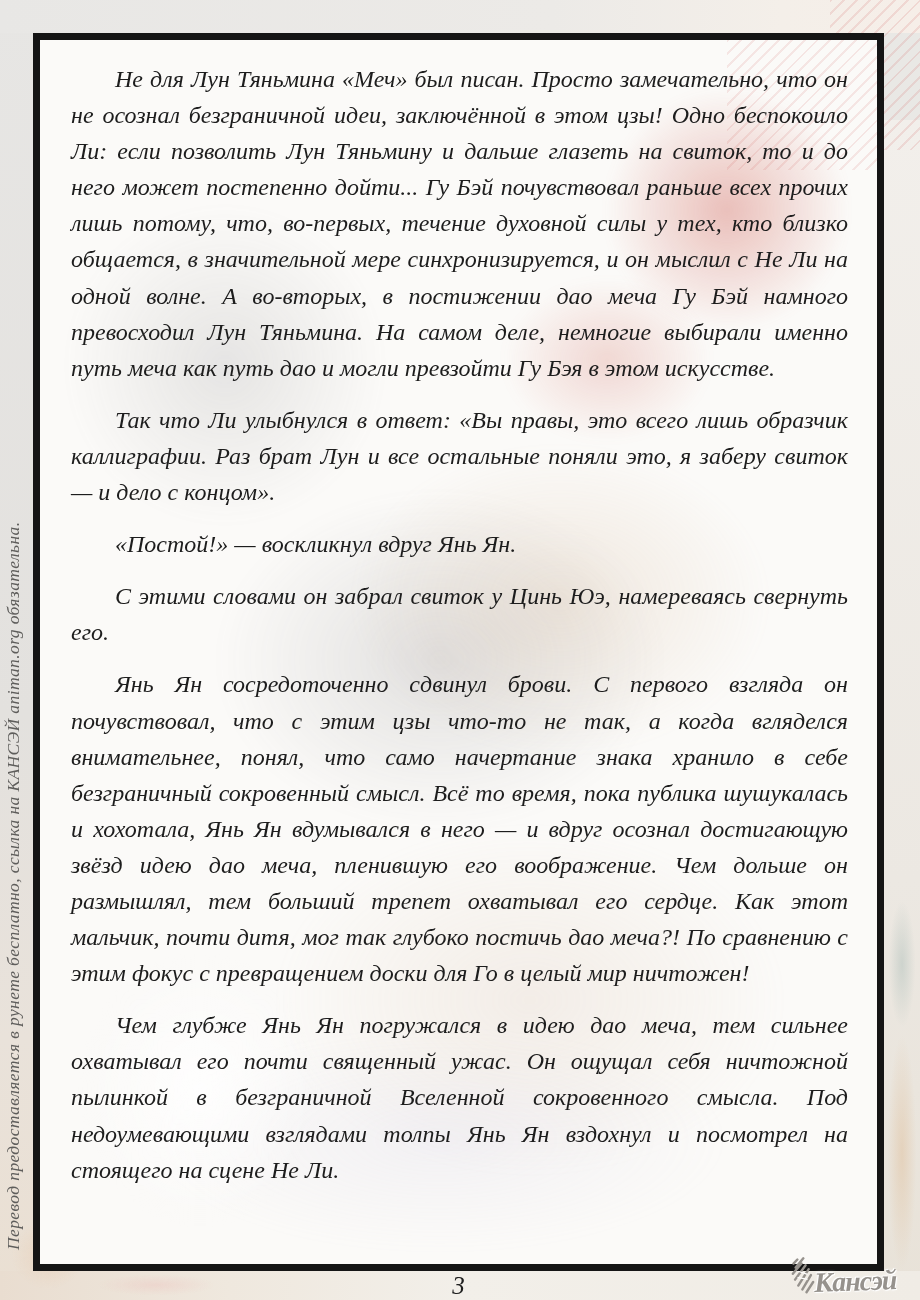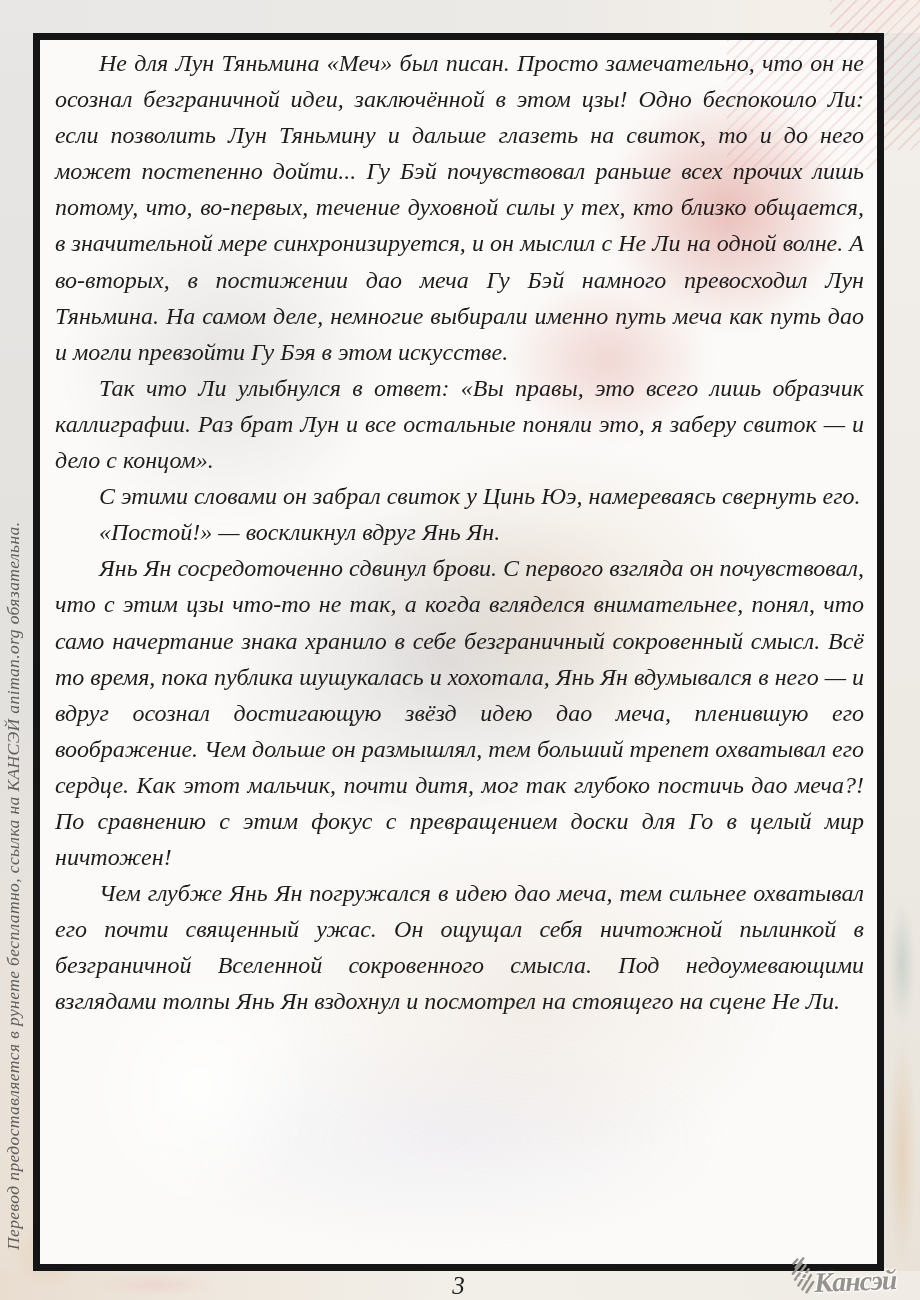--- a/index.html
+++ b/index.html
@@ -57,21 +57,21 @@
     background:radial-gradient(closest-side,rgba(186,182,218,.13),rgba(186,182,218,0) 80%);}
   .blob-white{left:10px;top:880px;width:300px;height:340px;filter:blur(2px);
     background:radial-gradient(closest-side,rgba(255,255,255,.8),rgba(255,255,255,0) 80%);}
 
   
   .text-block{
     position:relative;z-index:2;padding:5px 13px 0 15px;
     font-style:italic;font-size:24px;line-height:36.1px;
     color:#1d1d1d;text-align:justify;
   }
-  .text-block p{margin:0;text-indent:44px;}
+  .text-block p{margin:16px;text-indent:44px;}
 
   
   .side-note{
     position:absolute;left:3px;top:205px;height:1045px;width:27px;z-index:3;
     writing-mode:vertical-rl;transform:rotate(180deg);
     font-style:italic;font-size:17.5px;letter-spacing:.4px;
     color:#5e5d5b;white-space:nowrap;
   }
 
   
@@ -108,22 +108,22 @@
   <div class="blob blob-gray1" data-interactable="false"></div>
   <div class="blob blob-gray2" data-interactable="false"></div>
   <div class="blob blob-tan1" data-interactable="false"></div>
   <div class="blob blob-tan2" data-interactable="false"></div>
   <div class="blob blob-lav" data-interactable="false"></div>
   <div class="blob blob-white" data-interactable="false"></div>
 
   <div class="text-block" data-interactable="false">
     <p data-interactable="false">Не для Лун Тяньмина «Меч» был писан. Просто замечательно, что он не осознал безграничной идеи, заключённой в этом цзы! Одно беспокоило Ли: если позволить Лун Тяньмину и дальше глазеть на свиток, то и до него может постепенно дойти... Гу Бэй почувствовал раньше всех прочих лишь потому, что, во-первых, течение духовной силы у тех, кто близко общается, в значительной мере синхронизируется, и он мыслил с Не Ли на одной волне. А во-вторых, в постижении дао меча Гу Бэй намного превосходил Лун Тяньмина. На самом деле, немногие выбирали именно путь меча как путь дао и могли превзойти Гу Бэя в этом искусстве.</p>
     <p data-interactable="false">Так что Ли улыбнулся в ответ: «Вы правы, это всего лишь образчик каллиграфии. Раз брат Лун и все остальные поняли это, я заберу свиток — и дело с концом».</p>
+    <p data-interactable="false">«Постой!» — воскликнул вдруг Янь Ян.</p>
     <p data-interactable="false">С этими словами он забрал свиток у Цинь Юэ, намереваясь свернуть его.</p>
-    <p data-interactable="false">«Постой!» — воскликнул вдруг Янь Ян.</p>
     <p data-interactable="false">Янь Ян сосредоточенно сдвинул брови. С первого взгляда он почувствовал, что с этим цзы что-то не так, а когда вгляделся внимательнее, понял, что само начертание знака хранило в себе безграничный сокровенный смысл. Всё то время, пока публика шушукалась и хохотала, Янь Ян вдумывался в него — и вдруг осознал достигающую звёзд идею дао меча, пленившую его воображение. Чем дольше он размышлял, тем больший трепет охватывал его сердце. Как этот мальчик, почти дитя, мог так глубоко постичь дао меча?! По сравнению с этим фокус с превращением доски для Го в целый мир ничтожен!</p>
     <p data-interactable="false">Чем глубже Янь Ян погружался в идею дао меча, тем сильнее охватывал его почти священный ужас. Он ощущал себя ничтожной пылинкой в безграничной Вселенной сокровенного смысла. Под недоумевающими взглядами толпы Янь Ян вздохнул и посмотрел на стоящего на сцене Не Ли.</p>
   </div>
 </div>
 
 <div class="side-note" data-interactable="false">Перевод предоставляется в рунете бесплатно, ссылка на КАНСЭЙ animan.org обязательна.</div>
 
 <div class="page-number" data-interactable="false">3</div>
 
 <div class="kansei-logo" data-interactable="false">

